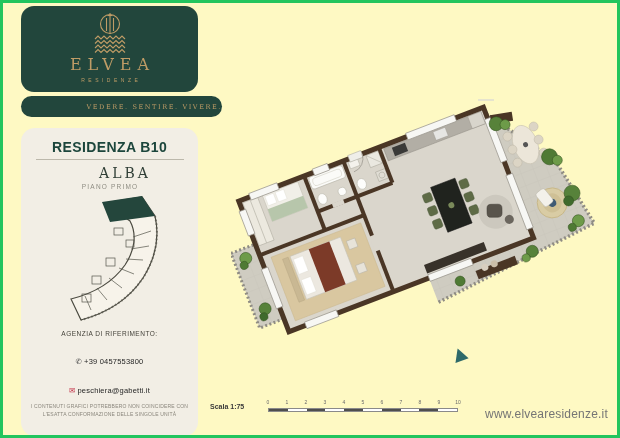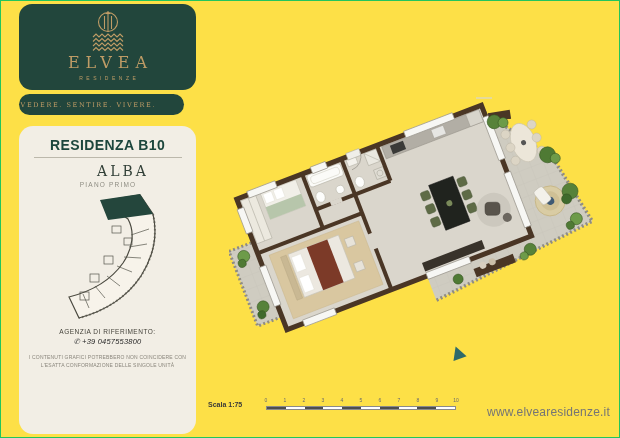--- a/index.html
+++ b/index.html
@@ -1,37 +1,37 @@
 <!DOCTYPE html>
 <html><head>
 <meta charset="utf-8">
 <style>
   * { margin:0; padding:0; box-sizing:border-box; }
   html,body { background:#fff; }
   #page {
-    position:relative; width:620px; height:438px; background:#fde047;
+    position:relative; width:620px; height:438px; background:#fef9c3;
     font-family:"Liberation Sans", sans-serif; overflow:hidden;
-    border:1px solid #22c55e;
+    border:3px solid #22c55e;
   }
   
   .logo-card {
     position:absolute; left:18px; top:3px; width:177px; height:86px;
     background:#22463c; border-radius:13px; text-align:center;
   }
   .logo-icon { display:block; margin:6px auto 0; }
   .logo-title {
     color:#bf9c66; font-family:"DejaVu Serif", serif; font-size:16px;
     letter-spacing:6px; text-indent:6px; line-height:18px; font-weight:500;
   }
   .logo-sub {
     color:#bf9c66; font-size:5px; letter-spacing:3.5px; text-indent:3.5px; margin-top:3px;
   }
   .tagline-pill {
-    position:absolute; left:18px; top:93px; width:165px; height:21px;
-    background:#22463c; border-radius:11px; display:flex; align-items:center; justify-content:flex-start;
+    position:absolute; left:18px; top:93px; width:201px; height:21px;
+    background:#22463c; border-radius:11px; display:flex; align-items:center; justify-content:flex-end;
   }
   .tagline-pill span {
     color:#bf9c66; font-family:"DejaVu Serif", serif; font-size:6.5px; letter-spacing:1.6px; text-indent:1.6px;
   }
   .info-panel {
     position:absolute; left:18px; top:125px; width:177px; height:308px;
     background:#f2eee5; border-radius:14px; text-align:center; padding-top:11px;
   }
   .res-title {
     color:#1c463c; font-size:14px; font-weight:800; letter-spacing:0.4px;
@@ -40,21 +40,21 @@
   .unit-name {
     color:#313f37; font-family:"DejaVu Serif", serif; font-size:14px; letter-spacing:3px; text-indent:3px;padding-left:28px;
   }
   .unit-floor { color:#8f8d83; font-size:6.5px; letter-spacing:1.2px; text-indent:1.2px; margin-top:2px; }
   .keyplan { display:block; margin:6px auto 2px; }
   .agency-label { color:#44423a; font-size:6.5px; letter-spacing:0.5px; margin-top:4px; }
   .agency-name {
     color:#c22e45; font-family:"DejaVu Serif", serif; font-size:26px; font-weight:bold;
     letter-spacing:-0.5px; line-height:30px;
   }
-  .contact-row { font-size:7.5px; color:#1f1f1f; margin-top:2px; letter-spacing:0.2px;font-style:italic; }
+  .contact-row { font-size:7.5px; color:#1f1f1f; margin-top:20px; letter-spacing:0.2px; }
   .contact-row .ic-phone { color:#4a4a4a; font-size:7.5px; margin-right:2px; }
   .contact-row .ic-mail { color:#c22e45; font-size:7.5px; margin-right:2px; }
   .disclaimer { color:#8a867c; font-size:5px; line-height:1.55; margin-top:8px; letter-spacing:0.2px; }
   
   .plan-svg { position:absolute; left:228px; top:84px; }
   
   .scale-label { position:absolute; left:207px; top:400px; font-size:7px; font-weight:bold; color:#3a3a3a; }
   .scale-bar {
     position:absolute; left:265px; top:405px; width:190px; height:4px;
     border:0.5px solid #8a8a8a; display:flex; background:#fff;
@@ -116,20 +116,23 @@
         <rect x="52" y="62" width="9" height="8"></rect>
         <rect x="38" y="80" width="9" height="8"></rect>
         <rect x="28" y="98" width="9" height="8"></rect>
       </g>
       <path d="M 101 20 C 106 42 101 63 89 82 C 75 103 53 117 27 124" fill="none" stroke="#55544a" stroke-width="2" stroke-dasharray="1.5 2.3" opacity="0.7"></path>
     </svg>
 
     <div class="agency-label">AGENZIA DI RIFERIMENTO:</div>
     <div class="contact-row">
       <span class="ic-phone">✆</span><span>+39 0457553800</span>
+    </div>
+    <div class="contact-row">
+      <span class="ic-mail">✉</span><span>peschiera@gabetti.it</span>
     </div>
     <div class="disclaimer">
       <div>I CONTENUTI GRAFICI POTREBBERO NON COINCIDERE CON</div>
       <div>L'ESATTA CONFORMAZIONE DELLE SINGOLE UNITÀ</div>
     </div>
   </div>
 
   <svg class="plan-svg" width="388" height="284" viewBox="0 0 388 284">
     <defs>
       <pattern id="tiles" width="13" height="13" patternUnits="userSpaceOnUse">

